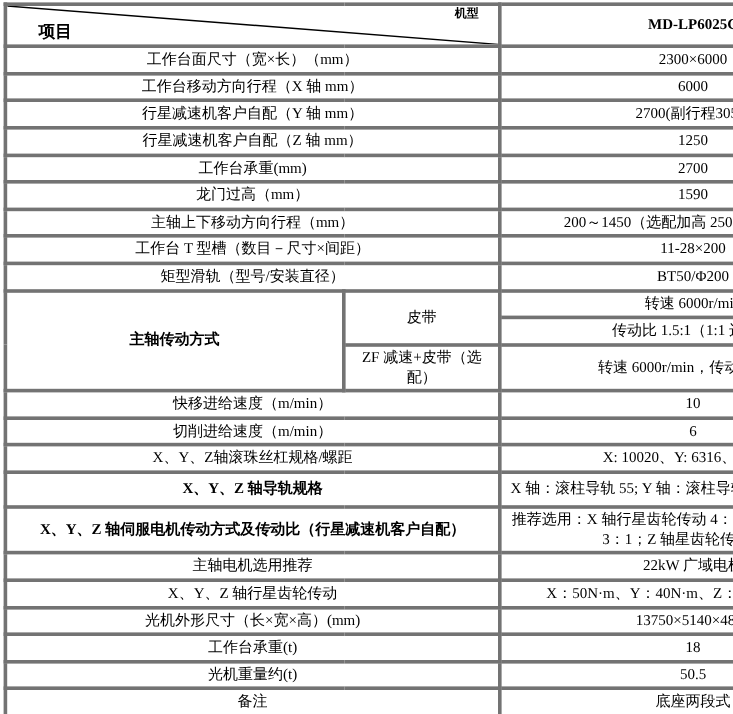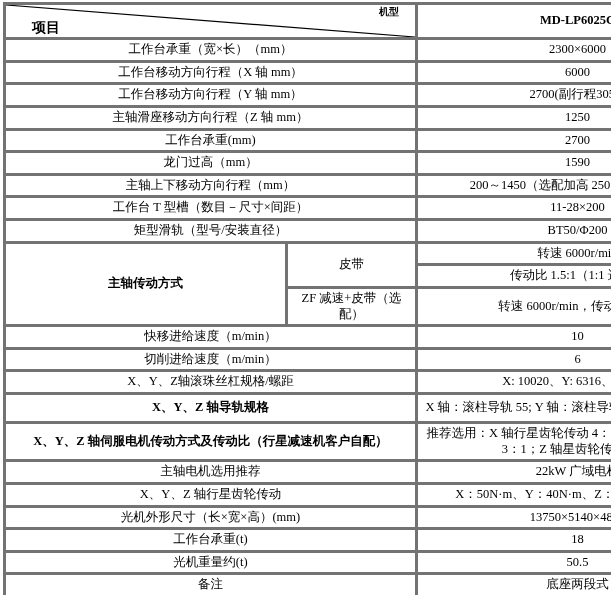--- a/index.html
+++ b/index.html
@@ -89,33 +89,33 @@
           <svg class="diag" viewBox="0 0 412 28" preserveAspectRatio="none">
             <line x1="0" y1="0" x2="412" y2="28" stroke="#000000" stroke-width="1"></line>
           </svg>
           <span class="lbl-left">项目</span>
           <span class="lbl-right">机型</span>
         </td>
         <td class="model">MD-LP6025C</td>
       </tr>
 
       <tr>
-        <td colspan="2">工作台承重（宽×长）（mm）</td>
+        <td colspan="2">工作台面尺寸（宽×长）（mm）</td>
         <td>2300×6000</td>
       </tr>
       <tr>
         <td colspan="2">工作台移动方向行程（X 轴 mm）</td>
         <td>6000</td>
       </tr>
       <tr>
-        <td colspan="2">工作台移动方向行程（Y 轴 mm）</td>
+        <td colspan="2">行星减速机客户自配（Y 轴 mm）</td>
         <td>2700(副行程3050)</td>
       </tr>
       <tr>
-        <td colspan="2">主轴滑座移动方向行程（Z 轴 mm）</td>
+        <td colspan="2">行星减速机客户自配（Z 轴 mm）</td>
         <td>1250</td>
       </tr>
       <tr>
         <td colspan="2">工作台承重(mm)</td>
         <td>2700</td>
       </tr>
       <tr>
         <td colspan="2">龙门过高（mm）</td>
         <td>1590</td>
       </tr>

